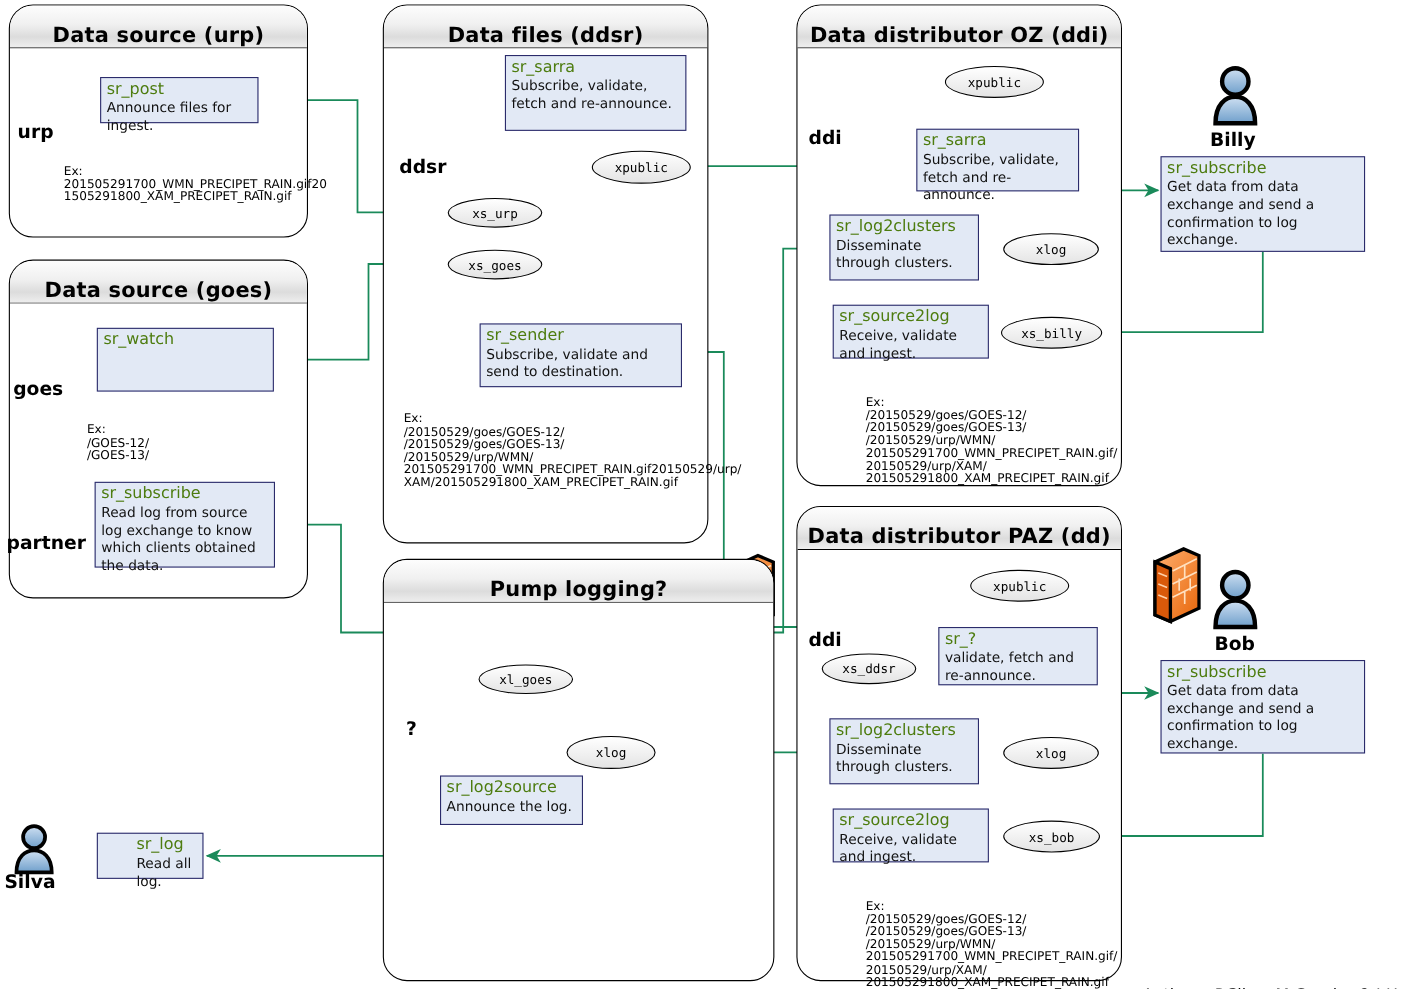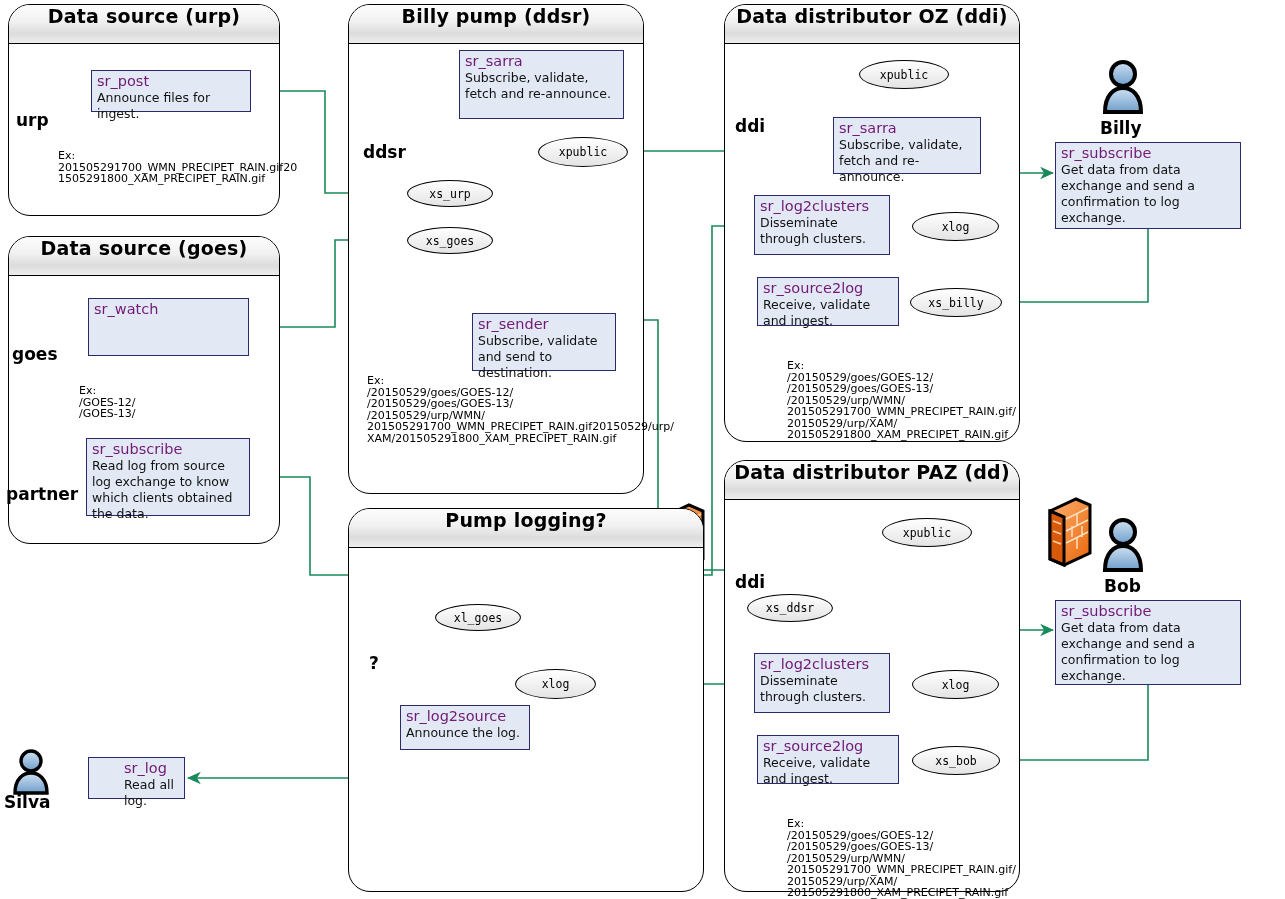--- a/index.html
+++ b/index.html
@@ -6,27 +6,27 @@
   body{width:1285px;height:899px;position:relative;overflow:hidden;
        font-family:"DejaVu Sans","Liberation Sans",sans-serif;}
   #stage{position:absolute;left:0;top:0;width:1285px;height:899px;}
 
   
   .panel{position:absolute;border:1px solid #000;border-radius:22px;background:#fff;box-sizing:border-box;}
   .panel-head{position:absolute;left:0;top:0;right:0;height:38px;
       border-top-left-radius:21px;border-top-right-radius:21px;
       border-bottom:1px solid #000;
       background:linear-gradient(to bottom,#fdfdfd 0%,#f0f0f0 45%,#dcdcdc 75%,#eeeeee 100%);
-      display:flex;align-items:flex-start;justify-content:center;}
+      display:flex;align-items:flex-end;justify-content:center;}
   .panel-title{font-size:19px;font-weight:bold;color:#000;letter-spacing:.2px;}
 
   
   .box{position:absolute;border:1px solid #2b2b6b;background:#e2e9f5;box-sizing:border-box;
        padding:2px 4px 3px 5px;}
-  .box .t{font-size:14.5px;color:#701a75;line-height:17px;white-space:nowrap;}
+  .box .t{font-size:14.5px;color:#4d7c0f;line-height:17px;white-space:nowrap;}
   .box .d{font-size:12.5px;color:#111;line-height:16px;}
 
   
   .ell{position:absolute;border:1px solid #000;border-radius:50%;
        background:linear-gradient(to bottom,#ffffff 0%,#f4f4f4 40%,#e4e4e4 100%);
        display:flex;align-items:center;justify-content:center;box-sizing:border-box;}
   .ell span{font-size:11.5px;color:#000;font-family:"DejaVu Sans Mono","Liberation Mono",monospace;}
 
   
   .lbl{position:absolute;font-size:17px;font-weight:bold;color:#000;white-space:nowrap;}
@@ -226,21 +226,21 @@
       <span class="panel-title">Data source (urp)</span>
     </div>
   </div>
   <div class="panel" style="left:8px;top:236px;width:272px;height:308px;">
     <div class="panel-head">
       <span class="panel-title">Data source (goes)</span>
     </div>
   </div>
   <div class="panel" style="left:348px;top:4px;width:296px;height:490px;">
     <div class="panel-head">
-      <span class="panel-title">Billy pump (ddsr)</span>
+      <span class="panel-title">Data files (ddsr)</span>
     </div>
   </div>
   <div class="panel" style="left:348px;top:508px;width:356px;height:384px;">
     <div class="panel-head">
       <span class="panel-title">Pump logging?</span>
     </div>
   </div>
   <div class="panel" style="left:724px;top:4px;width:296px;height:438px;">
     <div class="panel-head">
       <span class="panel-title">Data distributor OZ (ddi)</span>
@@ -256,40 +256,40 @@
   <div class="lbl" style="left:12px;top:344px;">goes</div>
   <div class="lbl" style="left:6px;top:484px;">partner</div>
   <div class="lbl" style="left:363px;top:142px;">ddsr</div>
   <div class="lbl" style="left:369px;top:653px;">?</div>
   <div class="lbl" style="left:735px;top:116px;">ddi</div>
   <div class="lbl" style="left:735px;top:572px;">ddi</div>
   <div class="lbl" style="left:1100px;top:118px;">Billy</div>
   <div class="lbl" style="left:1104px;top:576px;">Bob</div>
   <div class="lbl" style="left:4px;top:792px;">Silva</div>
 
-  <div class="box" style="left:91px;top:70px;width:160px;height:42px;">
+  <div class="box" style="left:91px;top:70px;width:144px;height:42px;">
     <div class="t">sr_post</div>
     <div class="d">Announce files for ingest.</div>
   </div>
 
   <div class="box" style="left:88px;top:298px;width:161px;height:58px;">
     <div class="t">sr_watch</div>
   </div>
 
   <div class="box" style="left:86px;top:438px;width:164px;height:78px;">
     <div class="t">sr_subscribe</div>
     <div class="d">Read log from source log exchange to know which clients obtained the data.</div>
   </div>
 
   <div class="box" style="left:459px;top:50px;width:165px;height:69px;">
     <div class="t">sr_sarra</div>
     <div class="d">Subscribe, validate, fetch and re-announce.</div>
   </div>
 
-  <div class="box" style="left:472px;top:294px;width:144px;height:58px;margin-top:19px;">
+  <div class="box" style="left:436px;top:294px;width:184px;height:58px;">
     <div class="t">sr_sender</div>
     <div class="d">Subscribe, validate and send to destination.</div>
   </div>
 
   <div class="box" style="left:364px;top:705px;width:130px;height:45px;margin-left:36px;">
     <div class="t">sr_log2source</div>
     <div class="d">Announce the log.</div>
   </div>
 
   <div class="box" style="left:833px;top:117px;width:148px;height:57px;">
@@ -305,20 +305,24 @@
   <div class="box" style="left:757px;top:277px;width:142px;height:49px;">
     <div class="t">sr_source2log</div>
     <div class="d">Receive, validate and ingest.</div>
   </div>
 
   <div class="box" style="left:1055px;top:142px;width:186px;height:87px;">
     <div class="t">sr_subscribe</div>
     <div class="d">Get data from data exchange and send a confirmation to log exchange.</div>
   </div>
 
+  <div class="box" style="left:853px;top:570px;width:145px;height:53px;">
+    <div class="t">sr_?</div>
+    <div class="d">validate, fetch and re-announce.</div>
+  </div>
 
   <div class="box" style="left:754px;top:653px;width:136px;height:60px;">
     <div class="t">sr_log2clusters</div>
     <div class="d">Disseminate through clusters.</div>
   </div>
 
   <div class="box" style="left:757px;top:735px;width:142px;height:49px;">
     <div class="t">sr_source2log</div>
     <div class="d">Receive, validate and ingest.</div>
   </div>

